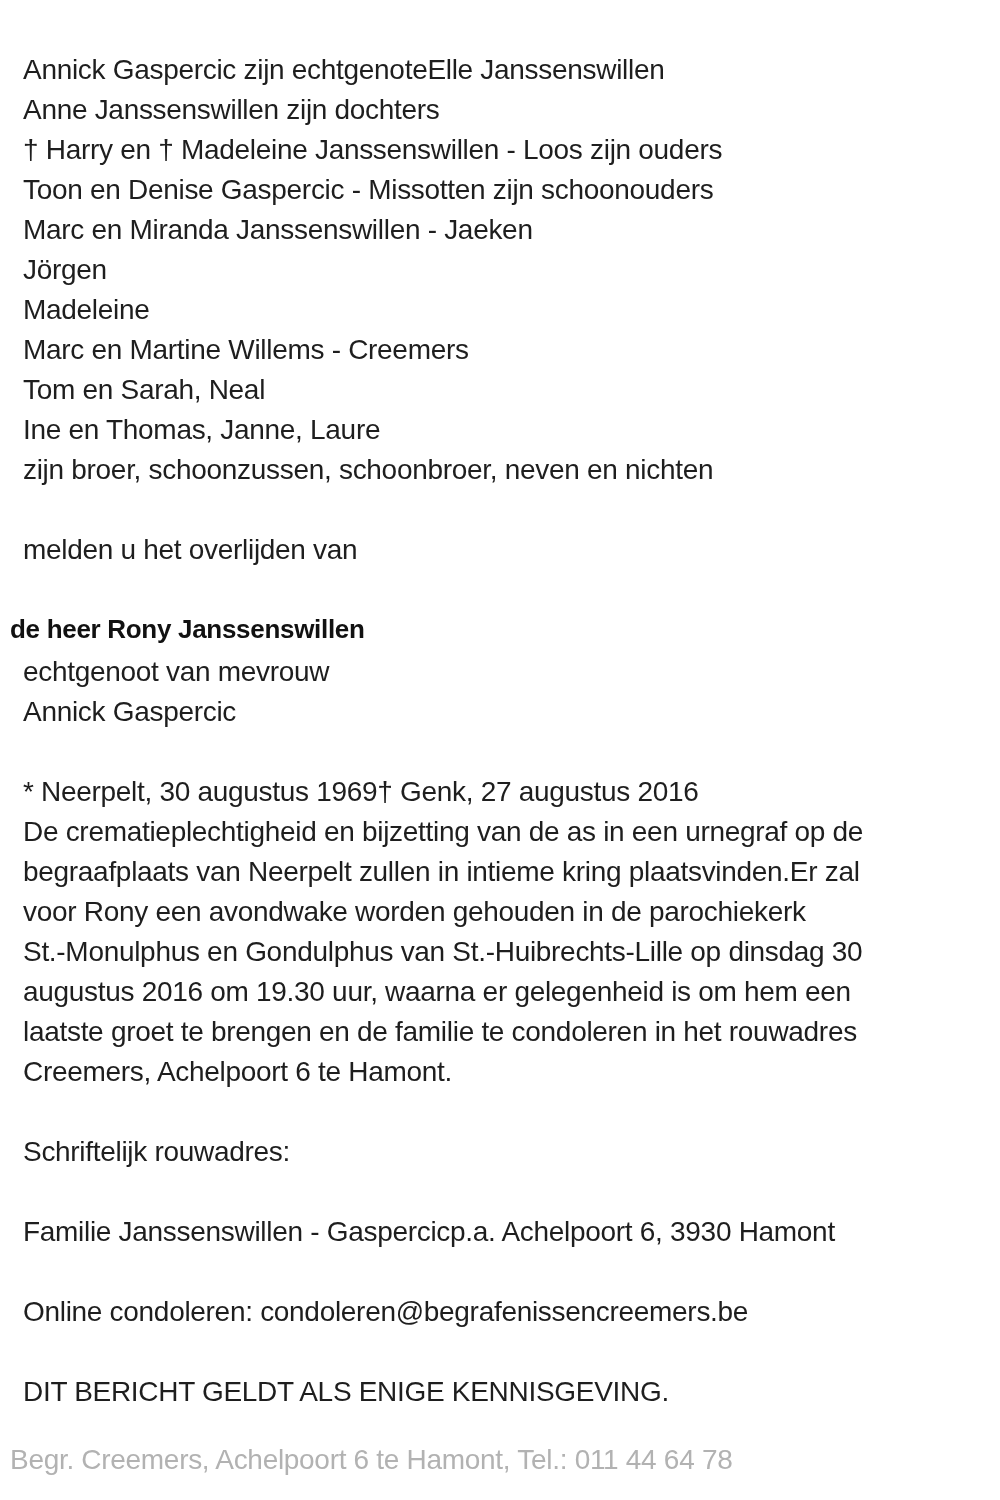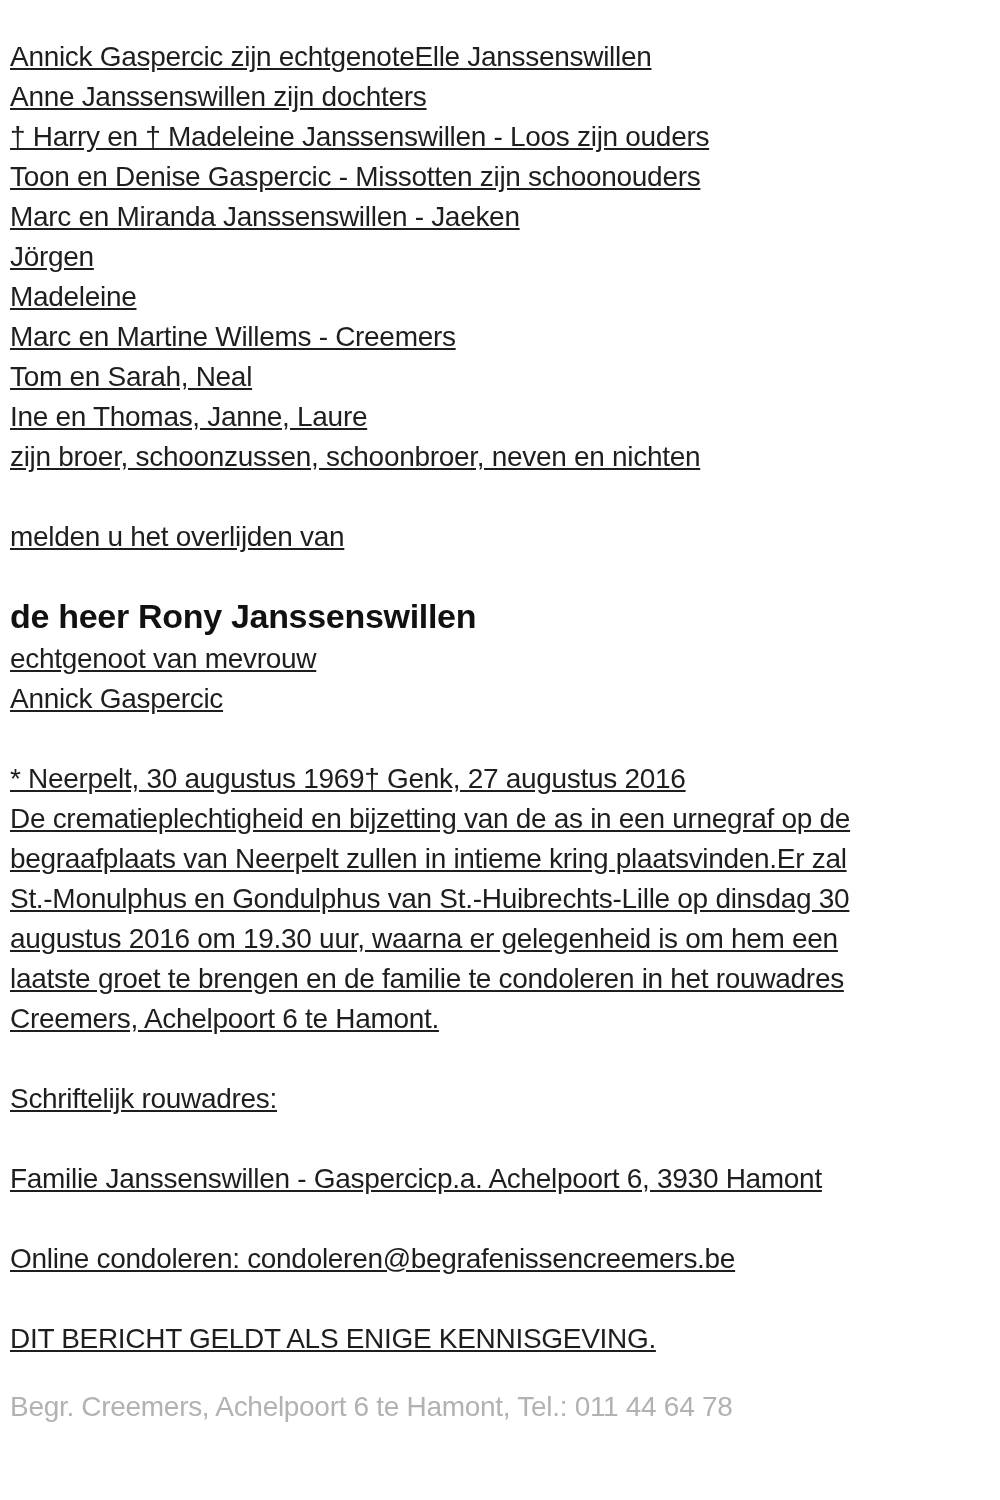--- a/index.html
+++ b/index.html
@@ -16,26 +16,26 @@
     font-family: "Liberation Sans", "DejaVu Sans", sans-serif;
     font-stretch: semi-condensed;
     color: #1e1e1e;
   }
   .doc {
     padding: 37px 10px 0 10px;
     font-size: 28px;
     line-height: 40px;
     letter-spacing: -0.3px;
   }
-  .block { margin: 0; text-decoration: underline; }
+  .block { margin: 13px; }
   .block + .block { margin-top: 40px; }
   .line { white-space: nowrap; }
   .title-line {
     margin-top: 36px;
-    font-size: 34px;
+    font-size: 26px;
     line-height: 46px;
     font-weight: 700;
     color: #111111;
     letter-spacing: -0.3px;
   }
   .spouse-block { margin-top: 0; }
   .footer-line {
     margin-top: 28px;
     color: #b2b2b2;
   }
@@ -66,20 +66,21 @@
 
     <div class="block spouse-block">
       <div class="line">echtgenoot van mevrouw</div>
       <div class="line">Annick Gaspercic</div>
     </div>
 
     <div class="block">
       <div class="line">* Neerpelt, 30 augustus 1969† Genk, 27 augustus 2016</div>
       <div class="line">De crematieplechtigheid en bijzetting van de as in een urnegraf op de</div>
       <div class="line">begraafplaats van Neerpelt zullen in intieme kring plaatsvinden.Er zal</div>
+      <div class="line">voor Rony een avondwake worden gehouden in de parochiekerk</div>
       <div class="line">St.-Monulphus en Gondulphus van St.-Huibrechts-Lille op dinsdag 30</div>
       <div class="line">augustus 2016 om 19.30 uur, waarna er gelegenheid is om hem een</div>
       <div class="line">laatste groet te brengen en de familie te condoleren in het rouwadres</div>
       <div class="line">Creemers, Achelpoort 6 te Hamont.</div>
     </div>
 
     <div class="block line">Schriftelijk rouwadres:</div>
 
     <div class="block line">Familie Janssenswillen - Gaspercicp.a. Achelpoort 6, 3930 Hamont</div>
 

